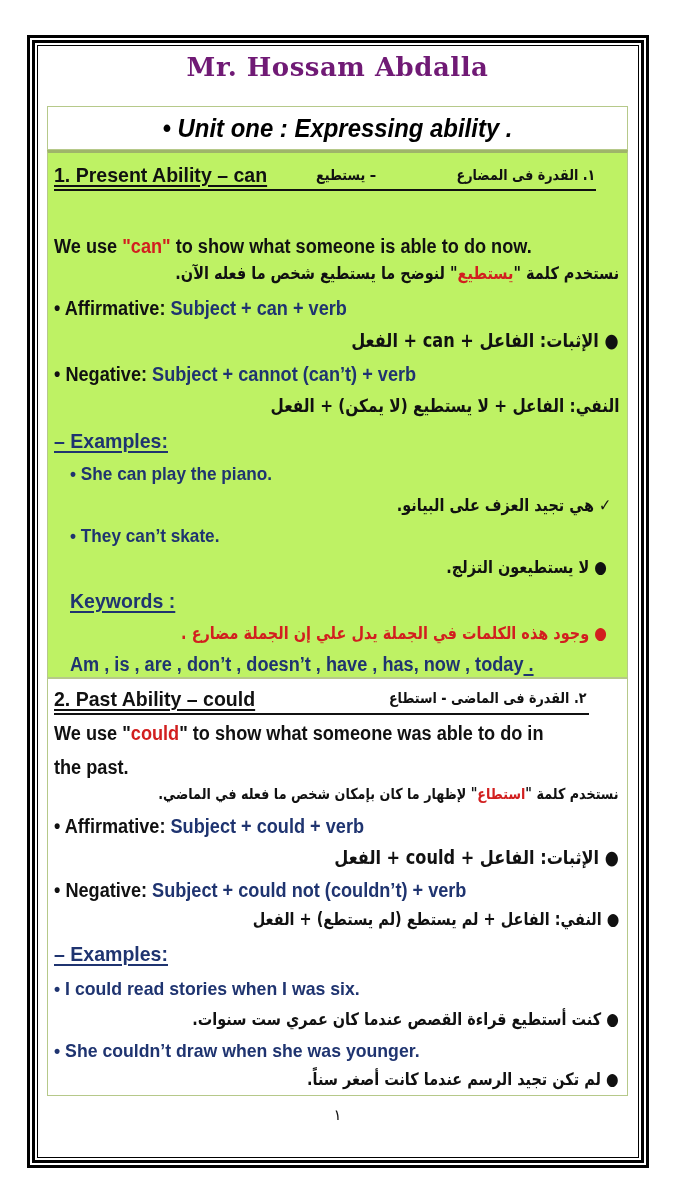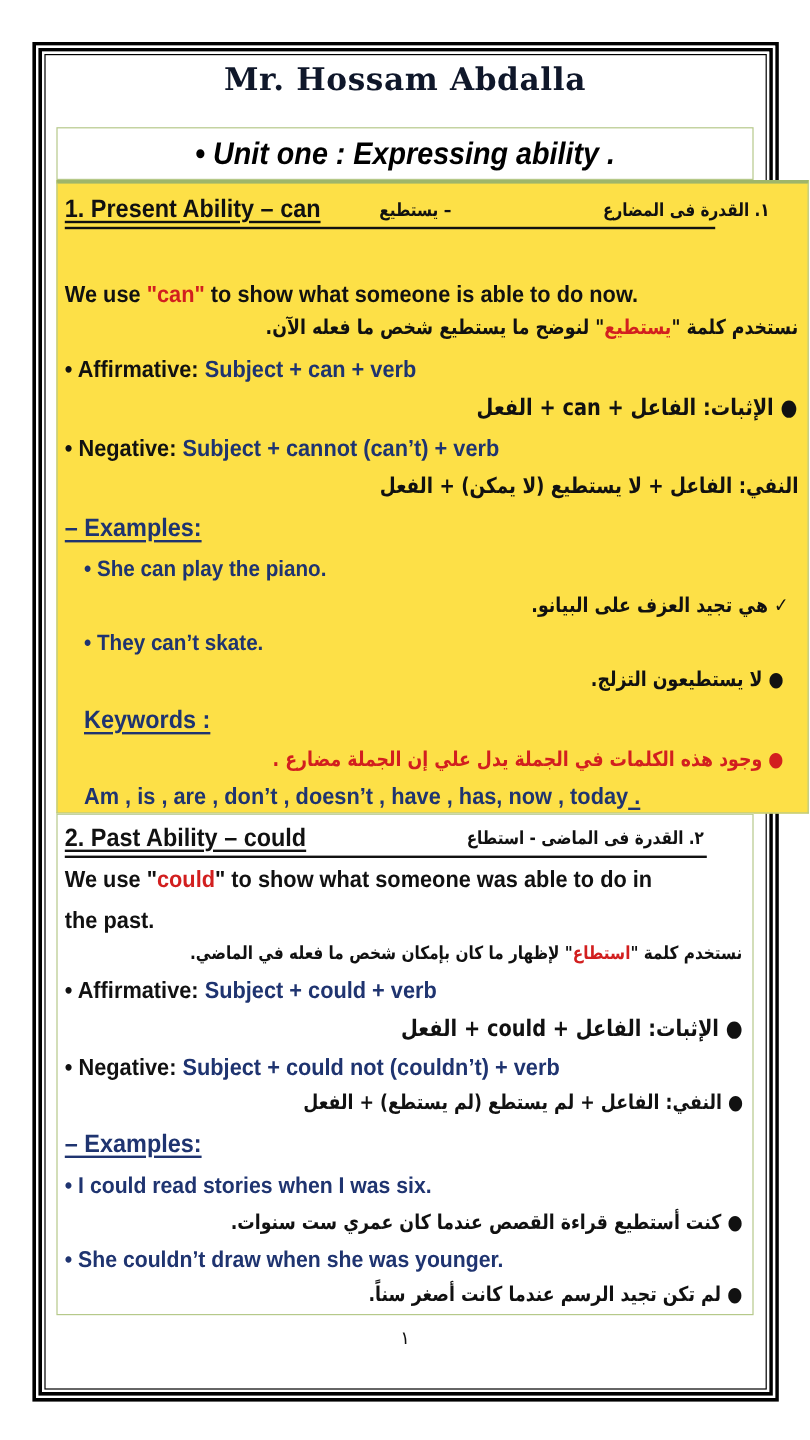--- a/index.html
+++ b/index.html
@@ -3,26 +3,26 @@
   <meta charset="utf-8">
   <style>
     html, body { margin: 0; padding: 0; background: #ffffff; }
     body { width: 675px; height: 1200px; position: relative; overflow: hidden; font-family: "Liberation Sans", sans-serif; }
     .frame-outer { position: absolute; left: 27px; top: 35px; width: 622px; height: 1133px; box-sizing: border-box; border: 3px solid #000; }
     .frame-gap1 { position: absolute; inset: 0; border: 2px solid #fff; }
     .frame-mid { position: absolute; inset: 2px; border: 3px solid #000; }
     .frame-gap2 { position: absolute; inset: 5px; border: 2px solid #fff; }
     .frame-inner { position: absolute; inset: 7px; border: 1.5px solid #000; background: #fff; }
 
-    .author { position: absolute; left: 0; width: 675px; top: 52px; text-align: center; font-family: "DejaVu Serif", serif; font-weight: 900; font-size: 26px; letter-spacing: 0.5px; color: #0f172a; }
+    .author { position: absolute; left: 0; width: 675px; top: 52px; text-align: center; font-family: "DejaVu Serif", serif; font-weight: 900; font-size: 26px; letter-spacing: 0.5px; color: #701a75; }
 
     .unit-box { position: absolute; left: 47px; top: 106px; width: 581px; height: 44px; border: 1.5px solid #b6c98a; box-sizing: border-box; background: #fff; font-style: italic; }
     .unit-title { position: absolute; left: 0; right: 0; top: 6px; text-align: center; font-weight: 700; font-size: 26px; color: #000; transform: scaleX(0.92); }
 
-    .sec1 { position: absolute; left: 47px; top: 150px; width: 627px; height: 528px; border: 1.5px solid #b6c98a; border-top: 3px solid #9fb56a; box-sizing: border-box; background: #fde047; }
+    .sec1 { position: absolute; left: 47px; top: 150px; width: 581px; height: 528px; border: 1.5px solid #b6c98a; border-top: 3px solid #9fb56a; box-sizing: border-box; background: #bef264; }
     .sec2 { position: absolute; left: 47px; top: 678px; width: 581px; height: 418px; border: 1.5px solid #b6c98a; box-sizing: border-box; background: #fff; }
 
     .line { position: absolute; white-space: nowrap; font-weight: 700; }
     .en { font-size: 19.5px; color: #111; transform-origin: left center; transform: scaleX(0.93); }
     .ar { font-family: "DejaVu Sans", sans-serif; direction: rtl; font-size: 17px; color: #111; transform-origin: right center; transform: scaleX(0.85); }
     .right { right: 8px; text-align: right; }
     .blue { color: #1f3470; }
     .red { color: #d21f1f; }
     .u { text-decoration: underline; text-decoration-thickness: 2px; text-underline-offset: 3px; }
     .heading-rule { position: absolute; height: 2px; background: #111; }

